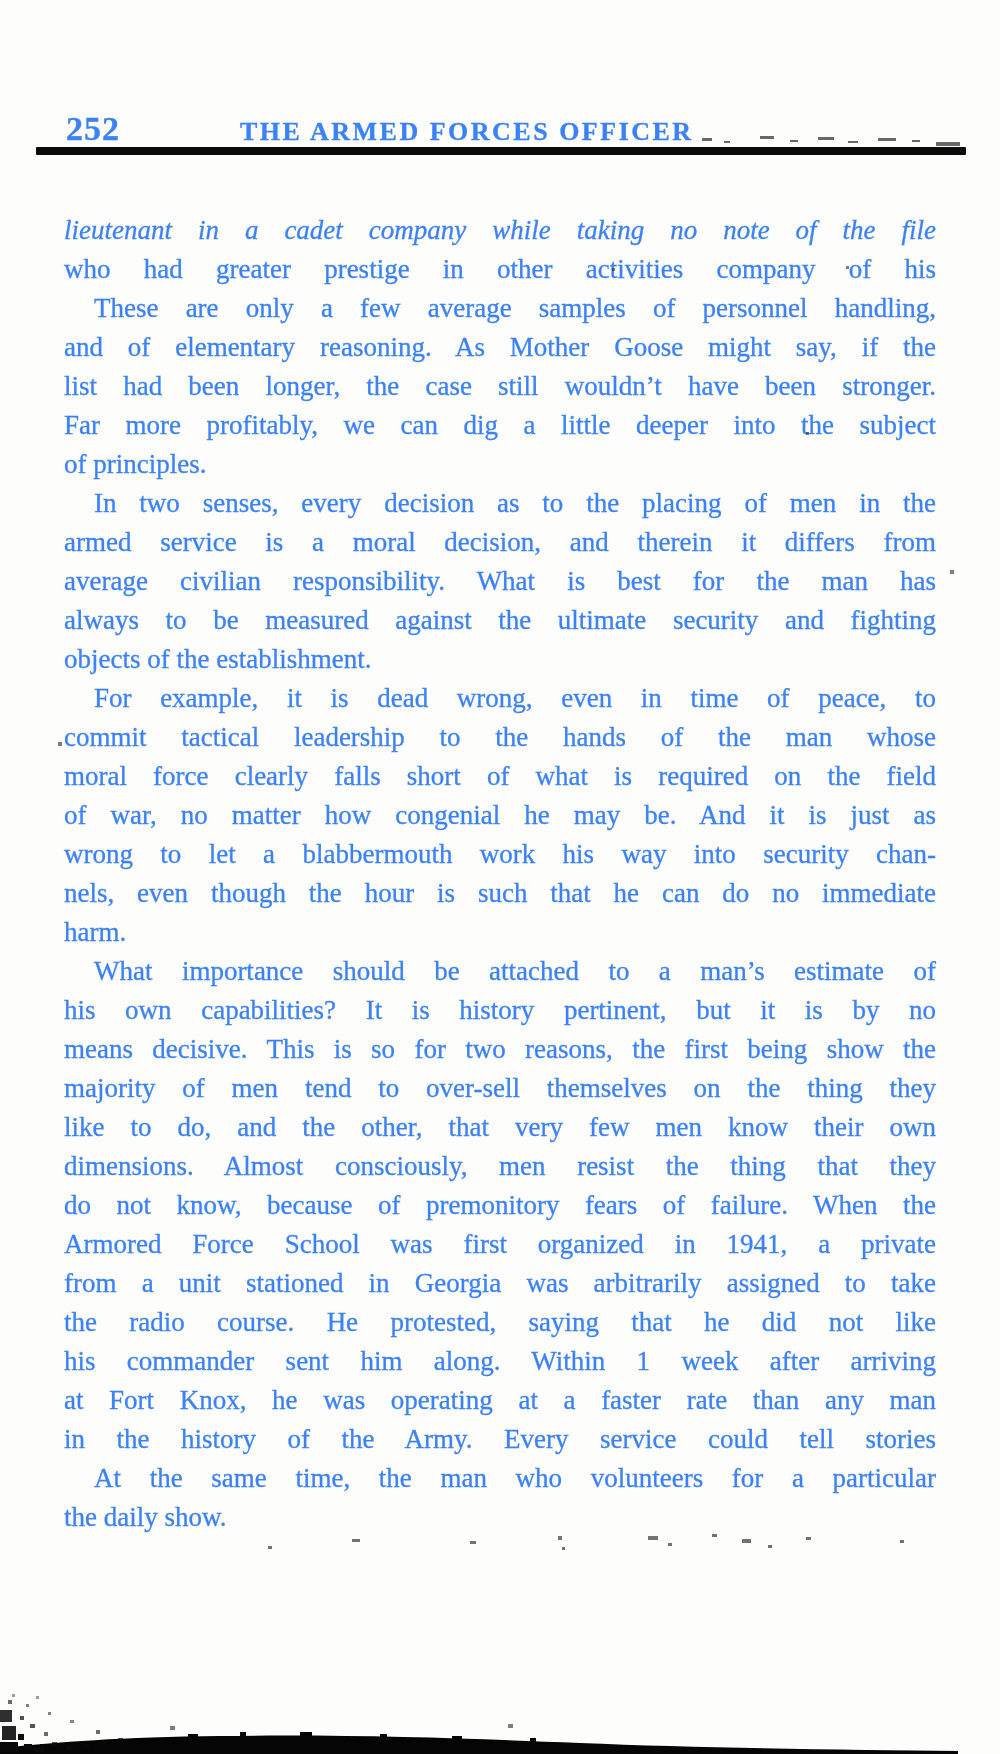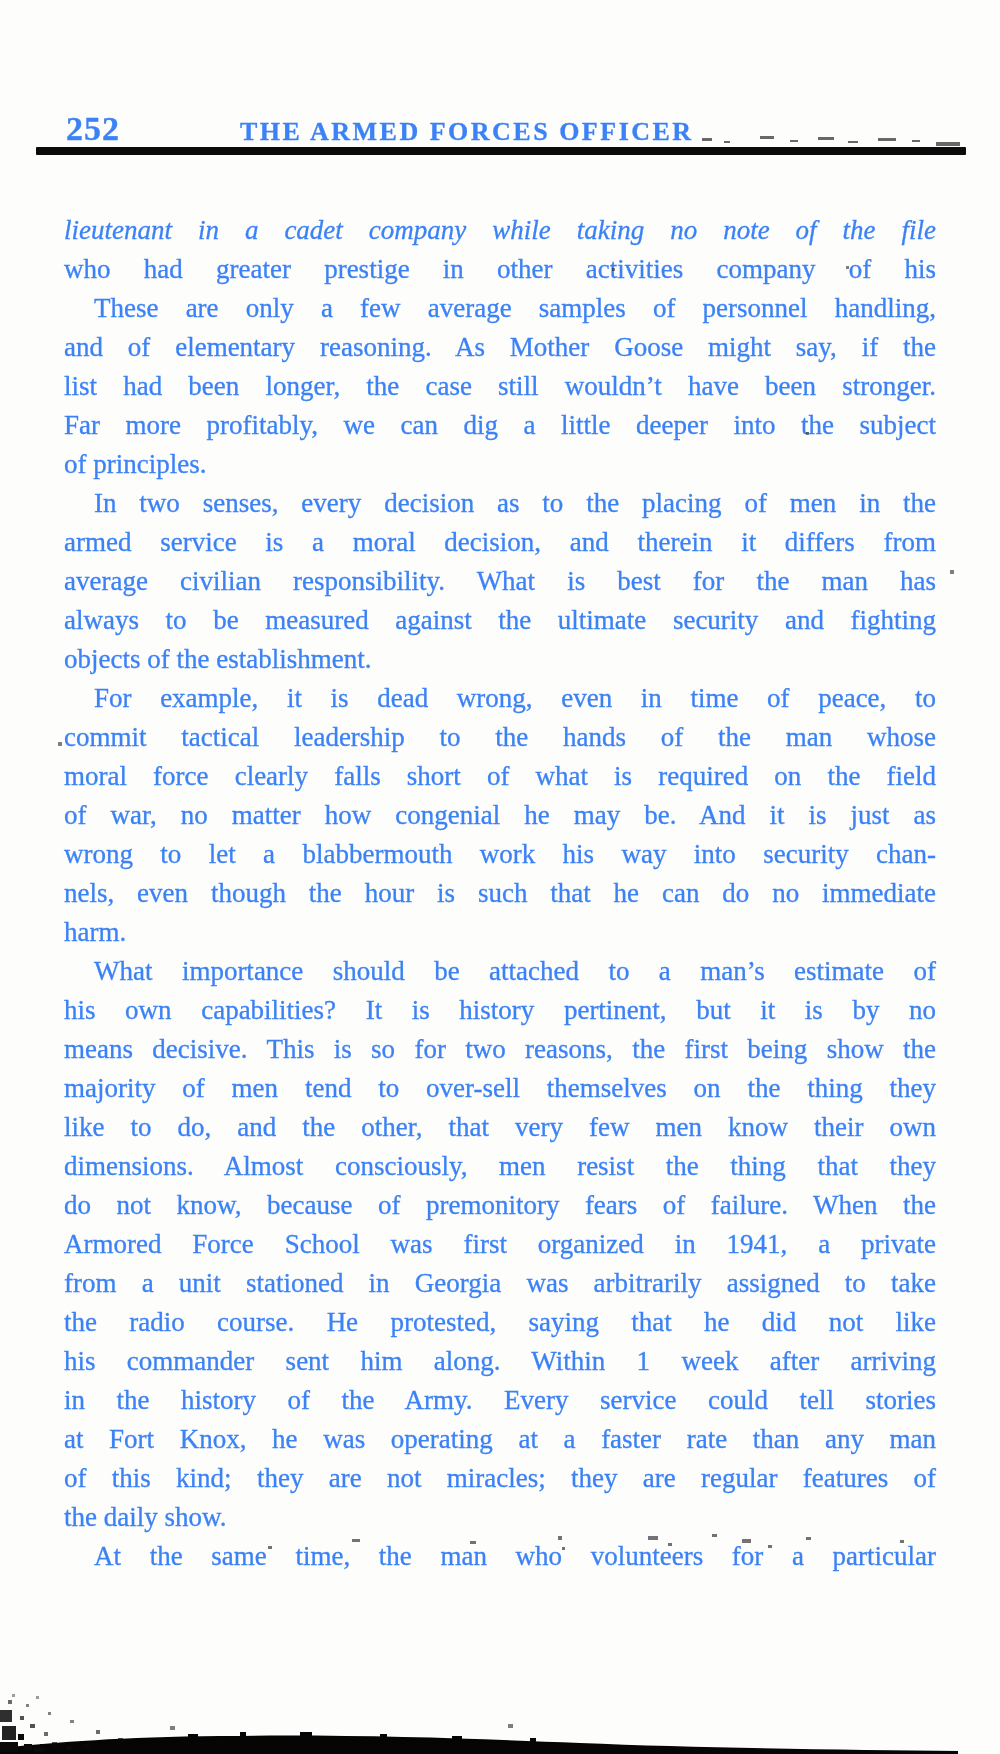--- a/index.html
+++ b/index.html
@@ -82,25 +82,24 @@
     <p class="ln">his own capabilities? It is history pertinent, but it is by no</p>
     <p class="ln">means decisive. This is so for two reasons, the first being show the</p>
     <p class="ln">majority of men tend to over-sell themselves on the thing they</p>
     <p class="ln">like to do, and the other, that very few men know their own</p>
     <p class="ln">dimensions. Almost consciously, men resist the thing that they</p>
     <p class="ln">do not know, because of premonitory fears of failure. When the</p>
     <p class="ln">Armored Force School was first organized in 1941, a private</p>
     <p class="ln">from a unit stationed in Georgia was arbitrarily assigned to take</p>
     <p class="ln">the radio course. He protested, saying that he did not like</p>
     <p class="ln">his commander sent him along. Within 1 week after arriving</p>
+    <p class="ln">at Fort Knox, he was operating at a faster rate than any man</p>
     <p class="ln">in the history of the Army. Every service could tell stories</p>
-    <p class="ln">at Fort Knox, he was operating at a faster rate than any man</p>
-    <p class="ln">of this kind; they are not miracles; they are regular features of</p>
+    <p class="ln ind">At the same time, the man who volunteers for a particular</p>
     <p class="ln short">the daily show.</p>
-    <p class="ln ind">At the same time, the man who volunteers for a particular</p>
   </main>
 
   <svg class="artifacts" viewBox="0 0 1000 1754" xmlns="http://www.w3.org/2000/svg">
 
     <g fill="#1a1a1a" opacity="0.65">
       <rect x="702" y="138" width="10" height="3"></rect>
       <rect x="724" y="141" width="6" height="2"></rect>
       <rect x="760" y="136" width="14" height="3"></rect>
       <rect x="790" y="140" width="8" height="2"></rect>
       <rect x="818" y="137" width="16" height="3"></rect>

